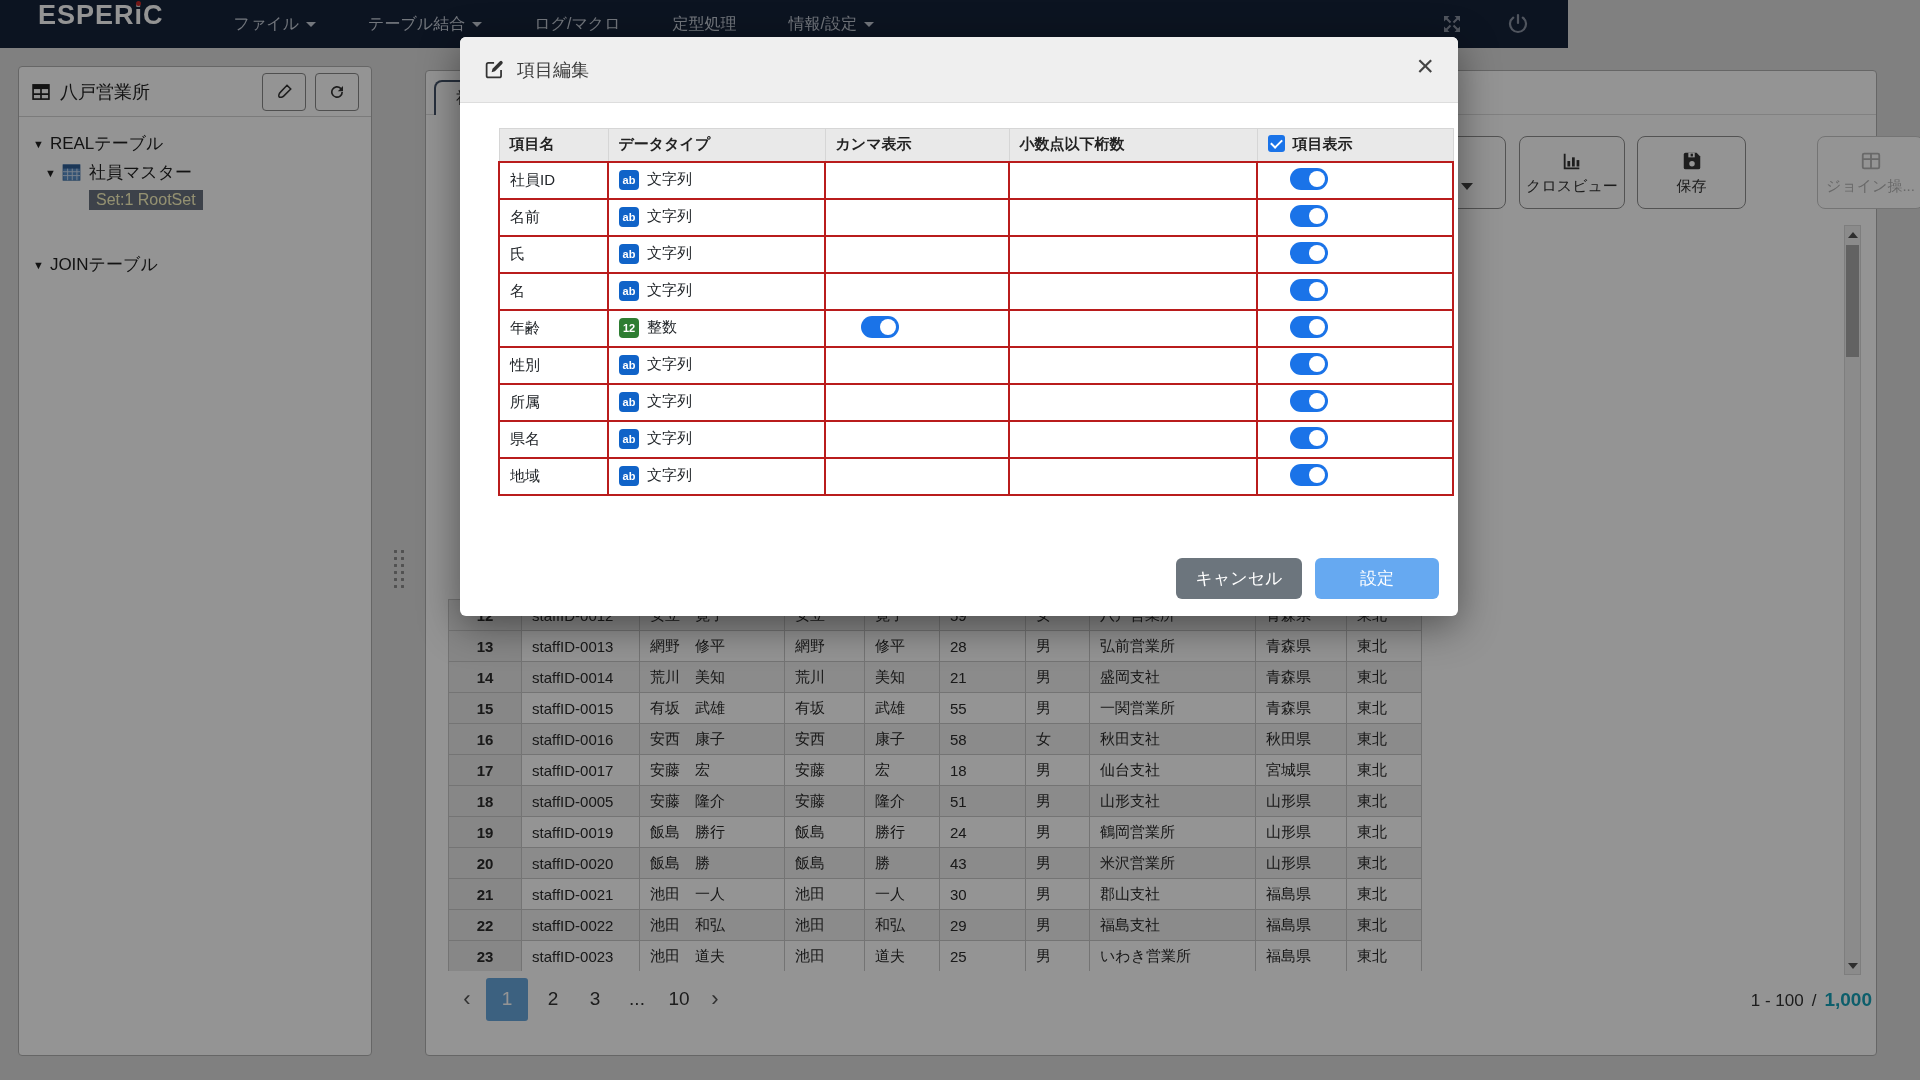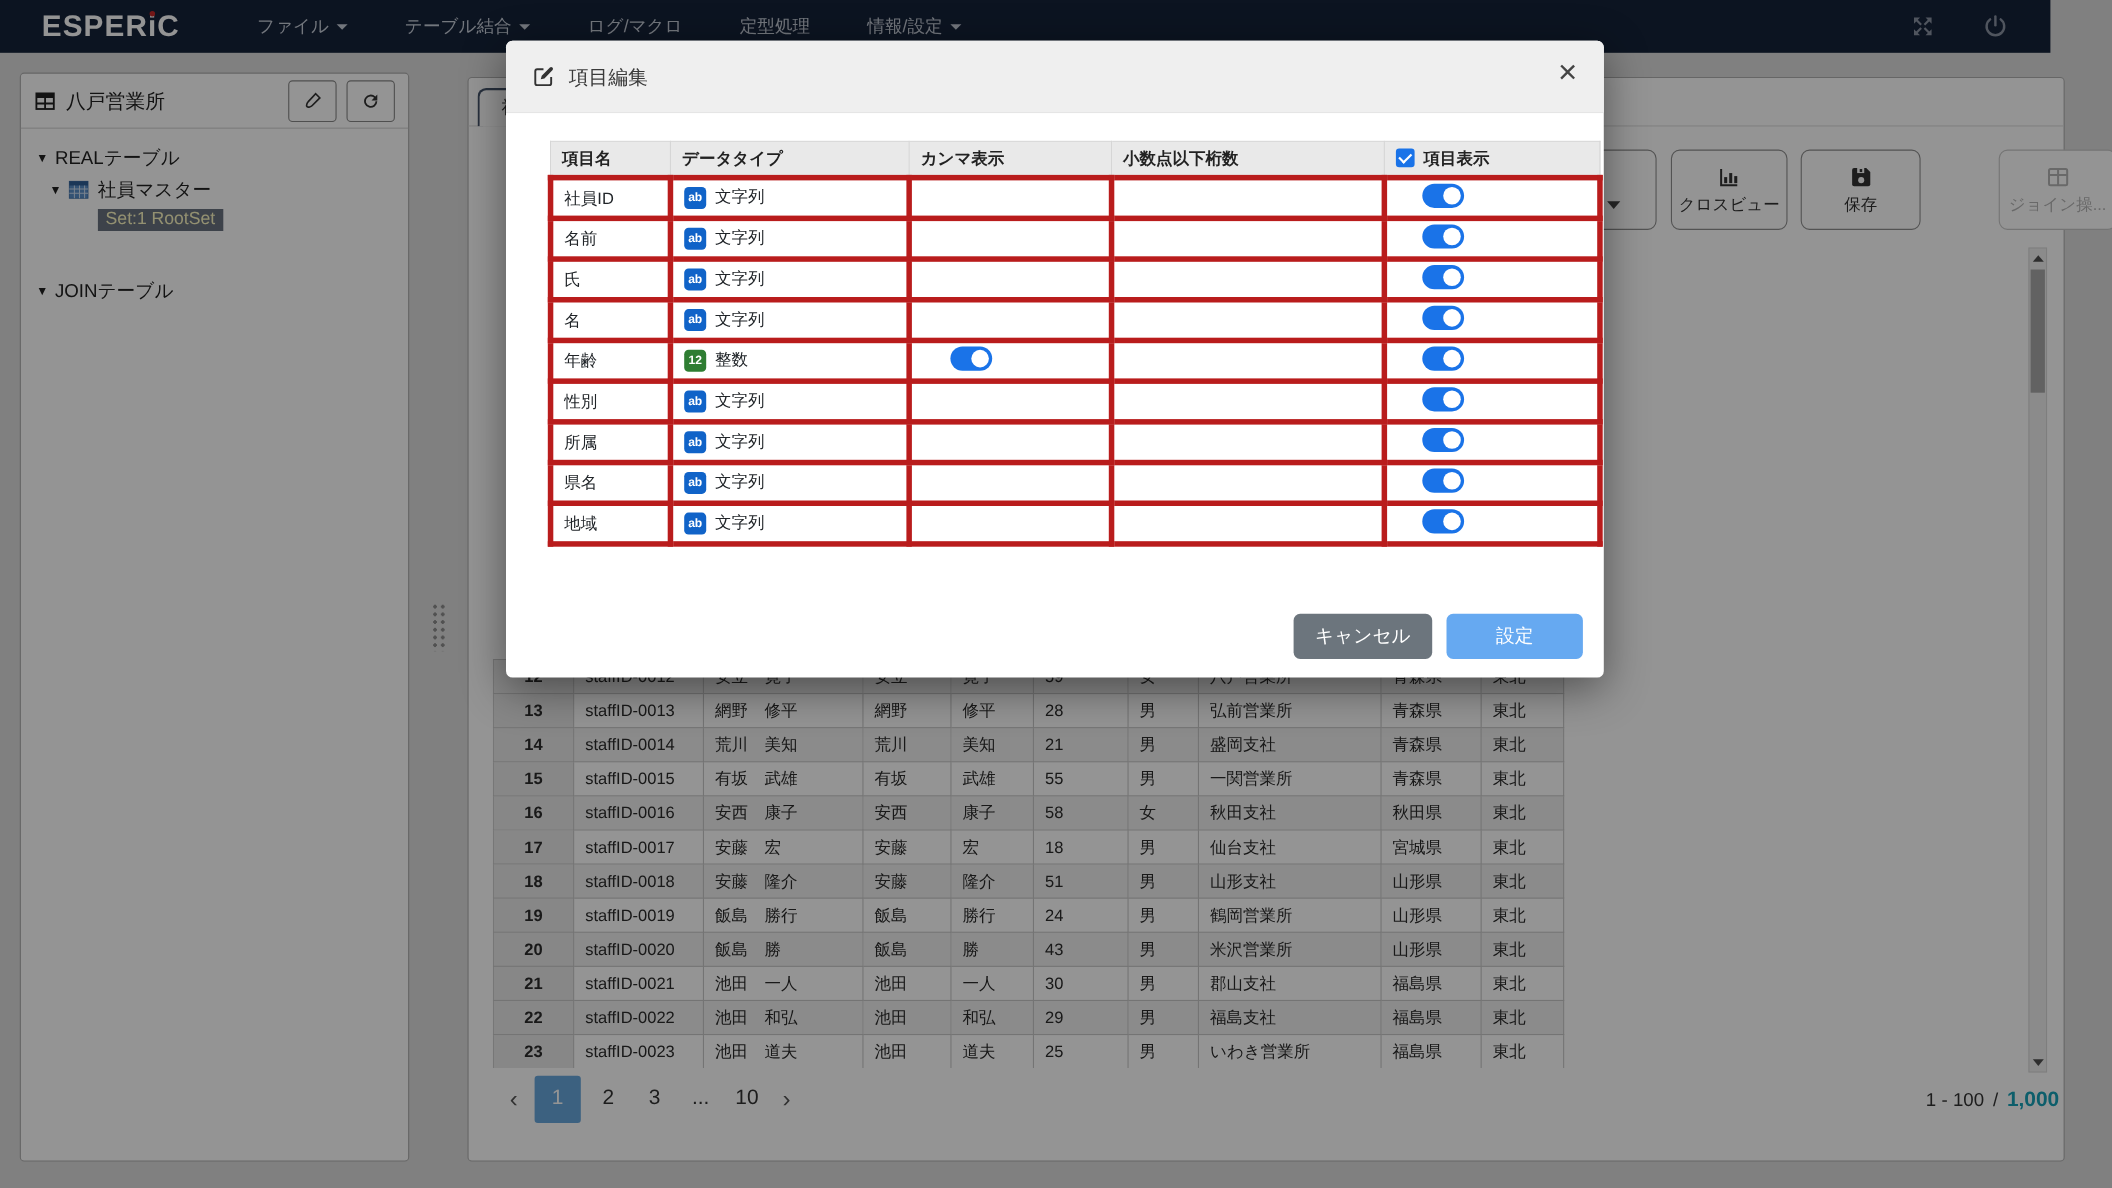--- a/index.html
+++ b/index.html
@@ -1,21 +1,21 @@
 <!DOCTYPE html>
 <html><head>
 <meta charset="utf-8">
 <style>
   * { margin:0; padding:0; box-sizing:border-box; }
   html,body { width:1920px; height:1080px; overflow:hidden; }
   body { font-family:"Liberation Sans","DejaVu Sans",sans-serif; background:#dcdcdc; position:relative; }
 
   
-  .navbar { position:absolute; left:0; top:0; width:1864px; height:48px; background:#16233a;
-            display:flex; align-items:center; padding:0 38px; z-index:10; }
+  .navbar { position:absolute; left:0; top:0; width:1568px; height:48px; background:#16233a;
+            display:flex; padding:0 38px; z-index:10; }
   .brand { color:#fff; font-size:27px; font-weight:bold; letter-spacing:1px; margin-right:70px; position:relative; }
   .brand .logo-i { position:relative; }
   .brand .logo-i::after { content:''; position:absolute; left:1px; top:1px; width:5px; height:5px; border-radius:50%; background:#c62828; }
   .nav-item { color:#c6cdd8; font-size:16px; margin-right:52px; display:flex; align-items:center; cursor:pointer; white-space:nowrap; }
   .caret-down { width:0; height:0; border-left:5px solid transparent; border-right:5px solid transparent; border-top:5px solid #c6cdd8; display:inline-block; margin-left:7px; }
   .nav-right { margin-left:auto; display:flex; align-items:center; gap:42px; }
   .nav-icon { width:24px; height:24px; display:block; cursor:pointer; }
 
   
   .sidebar { position:absolute; left:18px; top:66px; width:354px; height:990px; background:#fff;
@@ -88,21 +88,21 @@
   .modal { position:absolute; left:460px; top:37px; width:998px; height:579px; background:#fff; border-radius:6px;
            box-shadow:0 10px 40px rgba(0,0,0,.45); z-index:100; }
   .modal-header { height:66px; background:#efefef; border-bottom:1px solid #ddd; border-radius:6px 6px 0 0;
                   display:flex; align-items:center; padding:0 24px; }
   .modal-title { font-size:18px; color:#3a3a3a; margin-left:12px; }
   .modal-close { position:absolute; right:24px; top:14px; font-size:30px; color:#444; cursor:pointer; line-height:1;
                  font-weight:normal; }
   .modal-table { position:absolute; left:38px; top:91px; width:954px; border-collapse:collapse; table-layout:fixed; }
   .modal-table th { height:33px; background:#e9e9e9; font-size:15px; color:#222; text-align:left; padding:0 10px;
                     border:1px solid #d6d6d6; font-weight:bold; }
-  .modal-table td { height:37px; font-size:15px; color:#212529; padding:0 10px; border:5px solid #b91c1c;margin-left:48px; }
+  .modal-table td { height:37px; font-size:15px; color:#212529; padding:0 10px; border:2px solid #b91c1c;margin-left:48px; }
   .m0{width:109px}.m1{width:217px}.m2{width:184px}.m3{width:248px}.m4{width:196px}
   .type-icon { display:inline-flex; width:20px; height:20px; border-radius:4px; color:#fff; font-size:11px;
                font-weight:bold; align-items:center; justify-content:center; margin-right:8px; vertical-align:middle; }
   .type-icon.string { background:#1063c8; }
   .type-icon.integer { background:#2e7d32; }
   .toggle { width:38px; height:22px; border-radius:11px; background:#1a73e8; position:relative; cursor:pointer; display:inline-block; }
   .toggle .knob { position:absolute; top:3px; left:19px; width:16px; height:16px; border-radius:50%; background:#fff; }
   .t-comma { margin-left:25px; } .t-vis { margin-left:22px; }
   .chk { display:inline-block; width:17px; height:17px; background:#1a73e8; border-radius:3px; position:relative;
          margin-right:8px; vertical-align:-3px; cursor:pointer; }
@@ -314,21 +314,21 @@
             <td>安藤</td>
             <td>宏</td>
             <td>18</td>
             <td>男</td>
             <td>仙台支社</td>
             <td>宮城県</td>
             <td>東北</td>
           </tr>
           <tr>
             <th>18</th>
-            <td>staffID-0018</td>
+            <td>staffID-0005</td>
             <td>安藤　隆介</td>
             <td>安藤</td>
             <td>隆介</td>
             <td>51</td>
             <td>男</td>
             <td>山形支社</td>
             <td>山形県</td>
             <td>東北</td>
           </tr>
           <tr>

